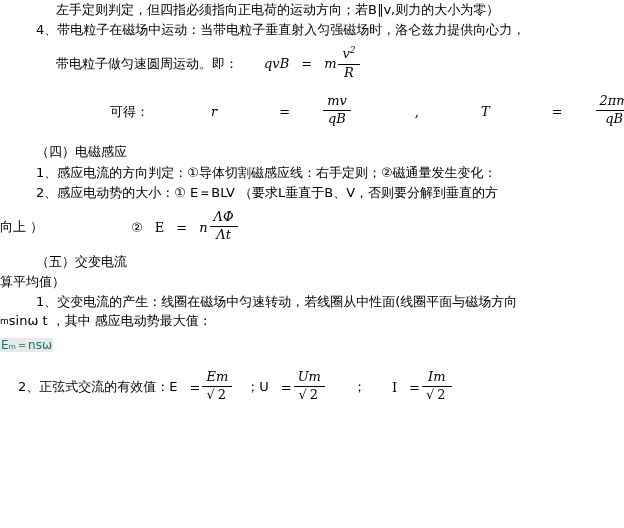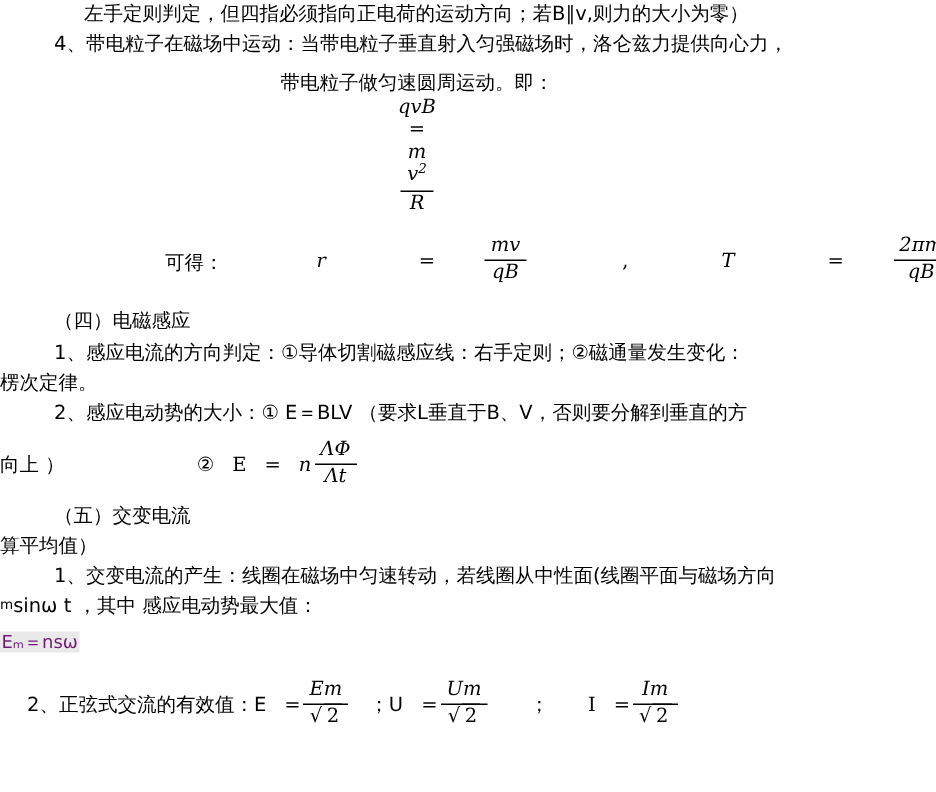--- a/index.html
+++ b/index.html
@@ -80,21 +80,21 @@
     display: flex;
     align-items: center;
     white-space: nowrap;
   }
   .blk {
     margin-top: 5px;
     margin-bottom: 5px;
   }
   .strike-fuzzy {
     background: #e9e9e9;
-    color: #701a75;
+    color: #0f766e;
     padding: 0 1px;
   }
   .small {
     font-size: 12px;
   }
   .sqrt {
     display: inline-block;
     position: relative;
     font-family: "DejaVu Serif", "Liberation Serif", serif;
     font-style: normal;
@@ -107,21 +107,21 @@
 </style>
 </head>
 <body>
 
 <div class="page">
 
   <div class="para line indent1">左手定则判定，但四指必须指向正电荷的运动方向；若B∥v,则力的大小为零）</div>
 
   <div class="para line indent2">4、带电粒子在磁场中运动：当带电粒子垂直射入匀强磁场时，洛仑兹力提供向心力，</div>
 
-  <div class="row indent1 blk" style="margin-top:6px;margin-bottom:6px;flex-direction:column;">
+  <div class="row indent1 blk" style="margin-top:6px;margin-bottom:6px;">
     <span>带电粒子做匀速圆周运动。即：</span>
     <span class="gap-md"></span>
     <span class="mathit">qvB</span>
     <span class="gap-sm"></span>
     <span class="mathup">=</span>
     <span class="gap-sm"></span>
     <span class="mathit">m</span>
     <span class="frac">
       <span class="num"><span>v</span><span class="sup">2</span></span>
       <span class="den">R</span>
@@ -148,21 +148,20 @@
       <span class="num">2πm</span>
       <span class="den">qB</span>
     </span>
     <span class="gap-sm"></span>
     <span>（否则要分解到垂直的方）</span>
   </div>
 
   <div class="para line indent2">（四）电磁感应</div>
 
   <div class="para line indent2">1、感应电流的方向判定：①导体切割磁感应线：右手定则；②磁通量发生变化：</div>
-  <div class="para line indent0" style="padding-left:0px;">楞次定律。</div>
 
   <div class="para line indent2">2、感应电动势的大小：①  E＝BLV   （要求L垂直于B、V，否则要分解到垂直的方</div>
 
   <div class="row" style="margin-top:8px;margin-bottom:8px;padding-left:0px;">
     <span>向上  ）</span>
     <span class="gap-lg"></span>
     <span class="gap-lg"></span>
     <span>②</span>
     <span class="gap-sm"></span>
     <span class="mathup">E</span>

